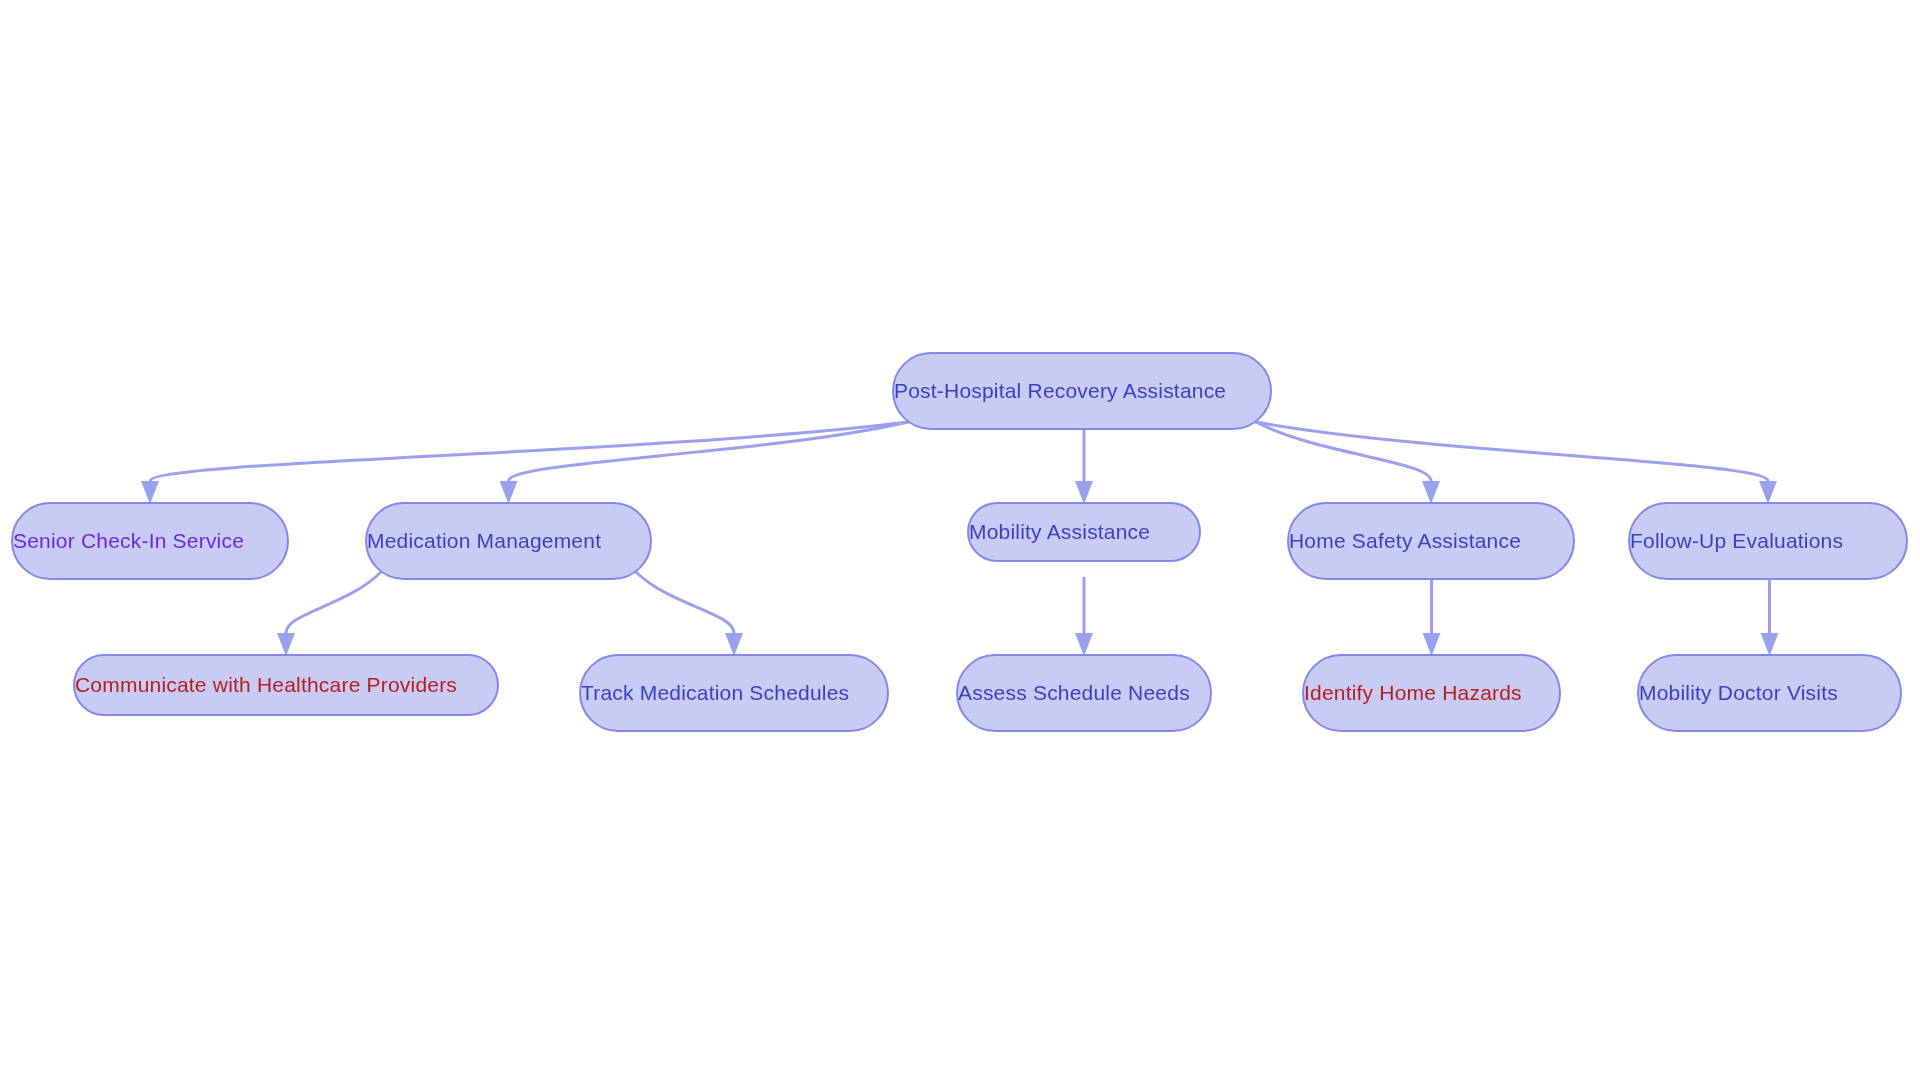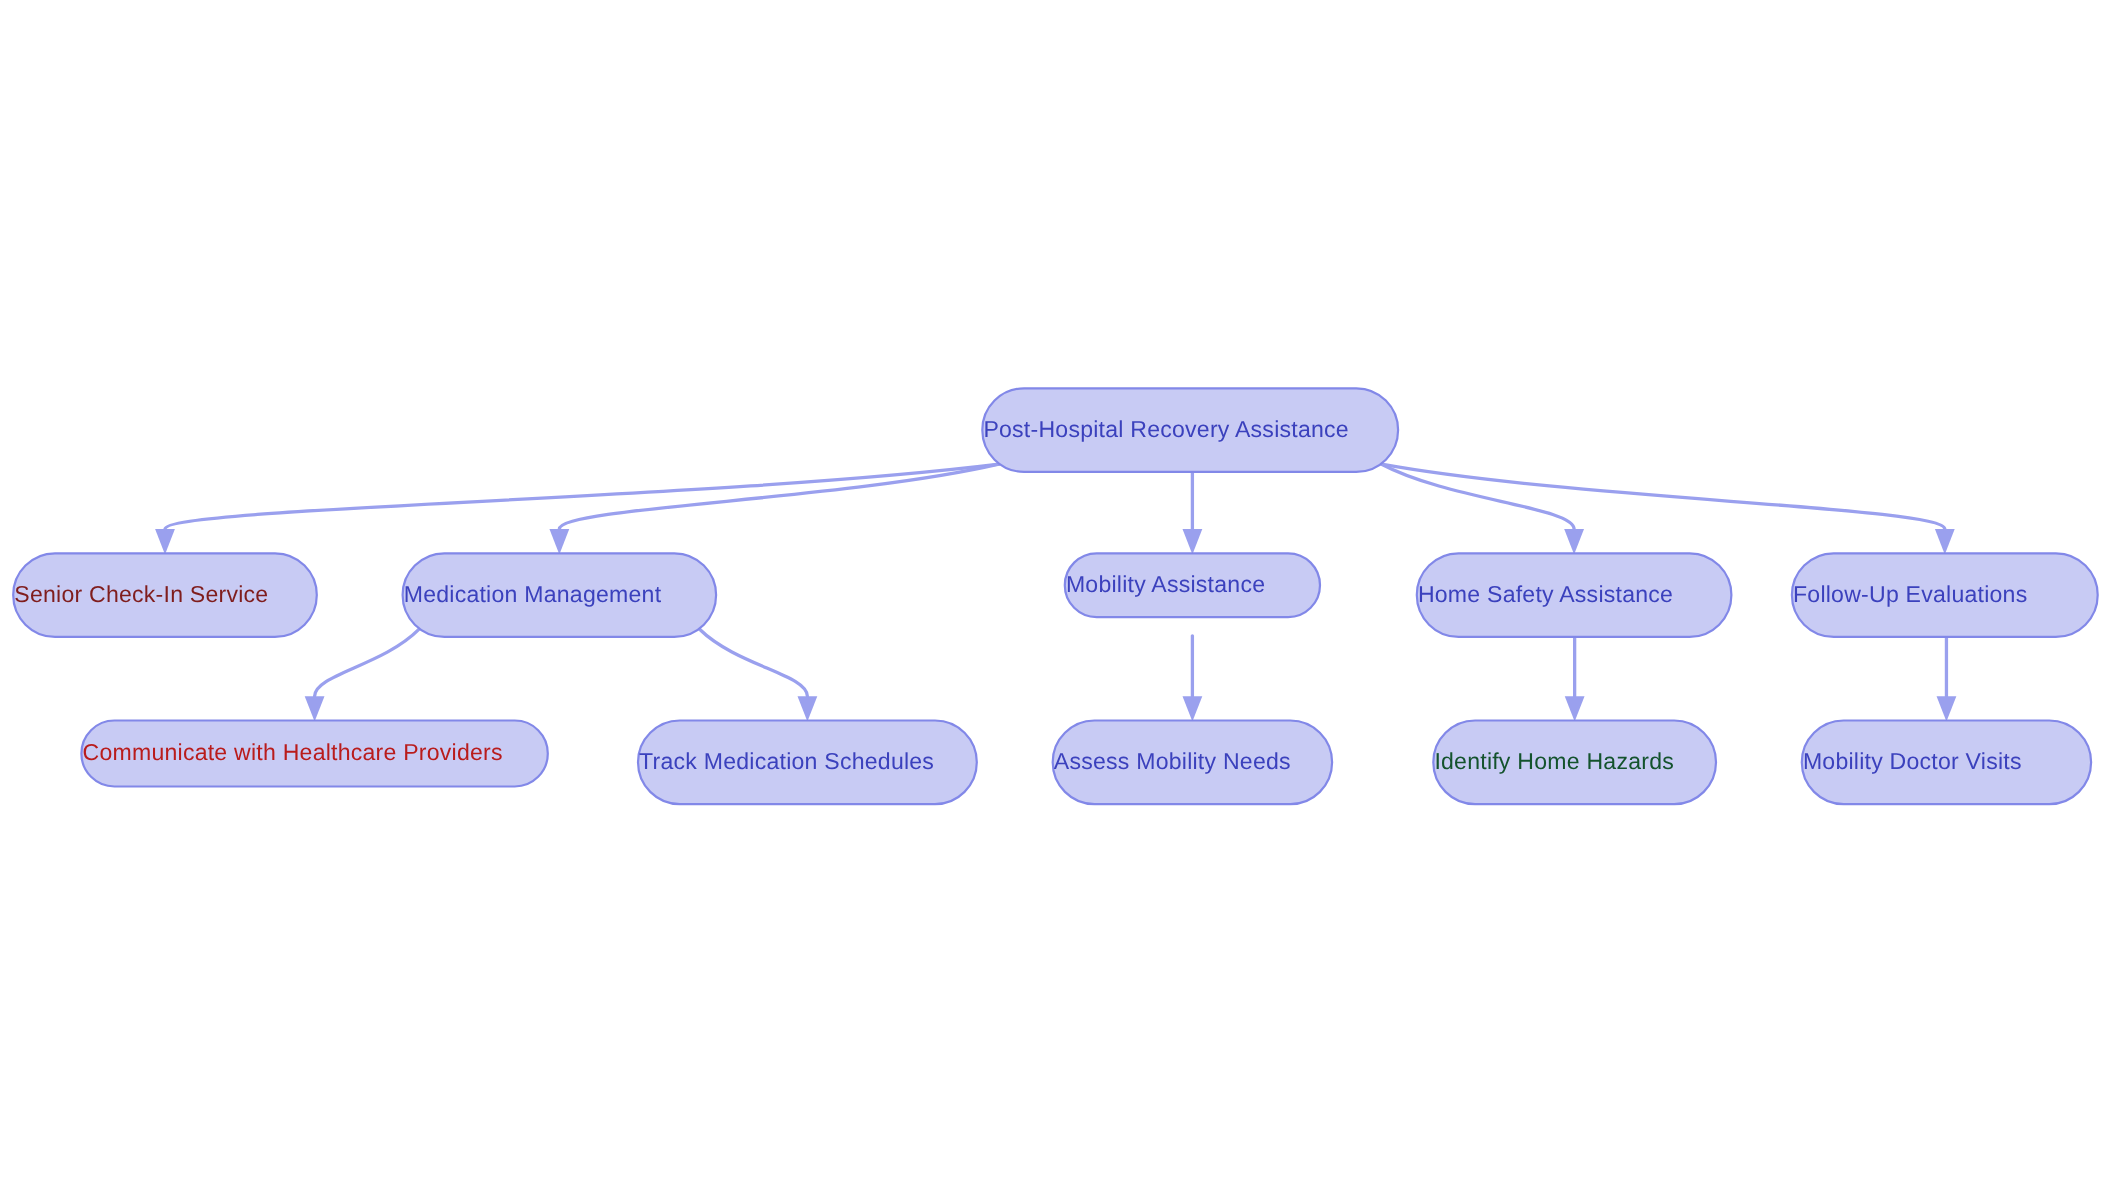--- a/index.html
+++ b/index.html
@@ -64,21 +64,21 @@
       <polygon points="1075,633 1093,633 1084,656" fill="#9aa0ee"></polygon>
       <path d="M 1431.5 578 L 1431.5 633" fill="none" stroke="#9aa0ee" stroke-width="3" stroke-linecap="round"></path>
       <polygon points="1422.5,633 1440.5,633 1431.5,656" fill="#9aa0ee"></polygon>
       <path d="M 1769.5 578 L 1769.5 633" fill="none" stroke="#9aa0ee" stroke-width="3" stroke-linecap="round"></path>
       <polygon points="1760.5,633 1778.5,633 1769.5,656" fill="#9aa0ee"></polygon>
     </svg>
   <div id="node-layer">
       <div class="node" style="left: 892px; top: 352px; width: 380px; height: 78px; background: rgb(200, 203, 244); border-color: rgb(130, 136, 232); color: rgb(59, 65, 189);">
         <span>Post-Hospital Recovery Assistance</span>
       </div>
-      <div class="node" style="left: 11px; top: 502px; width: 278px; height: 78px; background: rgb(200, 203, 244); border-color: rgb(130, 136, 232); color: #7f1d1d;">
+      <div class="node" style="left: 11px; top: 502px; width: 278px; height: 78px; background: rgb(200, 203, 244); border-color: rgb(130, 136, 232); color: #6d28d9;">
         <span>Senior Check-In Service</span>
       </div>
       <div class="node" style="left: 365px; top: 502px; width: 287px; height: 78px; background: rgb(200, 203, 244); border-color: rgb(130, 136, 232); color: rgb(59, 65, 189);">
         <span>Medication Management</span>
       </div>
       <div class="node" style="left: 967px; top: 502px; width: 234px; height: 60px; background: rgb(200, 203, 244); border-color: rgb(130, 136, 232); color: rgb(59, 65, 189);">
         <span>Mobility Assistance</span>
       </div>
       <div class="node" style="left: 1287px; top: 502px; width: 288px; height: 78px; background: rgb(200, 203, 244); border-color: rgb(130, 136, 232); color: rgb(59, 65, 189);">
         <span>Home Safety Assistance</span>
@@ -86,22 +86,22 @@
       <div class="node" style="left: 1628px; top: 502px; width: 280px; height: 78px; background: rgb(200, 203, 244); border-color: rgb(130, 136, 232); color: rgb(59, 65, 189);">
         <span>Follow-Up Evaluations</span>
       </div>
       <div class="node" style="left: 73px; top: 654px; width: 426px; height: 62px; background: rgb(200, 203, 244); border-color: rgb(130, 136, 232); color: #b91c1c;">
         <span>Communicate with Healthcare Providers</span>
       </div>
       <div class="node" style="left: 579px; top: 654px; width: 310px; height: 78px; background: rgb(200, 203, 244); border-color: rgb(130, 136, 232); color: rgb(59, 65, 189);">
         <span>Track Medication Schedules</span>
       </div>
       <div class="node" style="left: 956px; top: 654px; width: 256px; height: 78px; background: rgb(200, 203, 244); border-color: rgb(130, 136, 232); color: rgb(59, 65, 189);">
-        <span>Assess Mobility Needs</span>
+        <span>Assess Schedule Needs</span>
       </div>
-      <div class="node" style="left: 1302px; top: 654px; width: 259px; height: 78px; background: rgb(200, 203, 244); border-color: rgb(130, 136, 232); color: #14532d;">
+      <div class="node" style="left: 1302px; top: 654px; width: 259px; height: 78px; background: rgb(200, 203, 244); border-color: rgb(130, 136, 232); color: #b91c1c;">
         <span>Identify Home Hazards</span>
       </div>
       <div class="node" style="left: 1637px; top: 654px; width: 265px; height: 78px; background: rgb(200, 203, 244); border-color: rgb(130, 136, 232); color: rgb(59, 65, 189);">
         <span>Mobility Doctor Visits</span>
       </div>
     </div>
 </div>
 
 </body></html>

